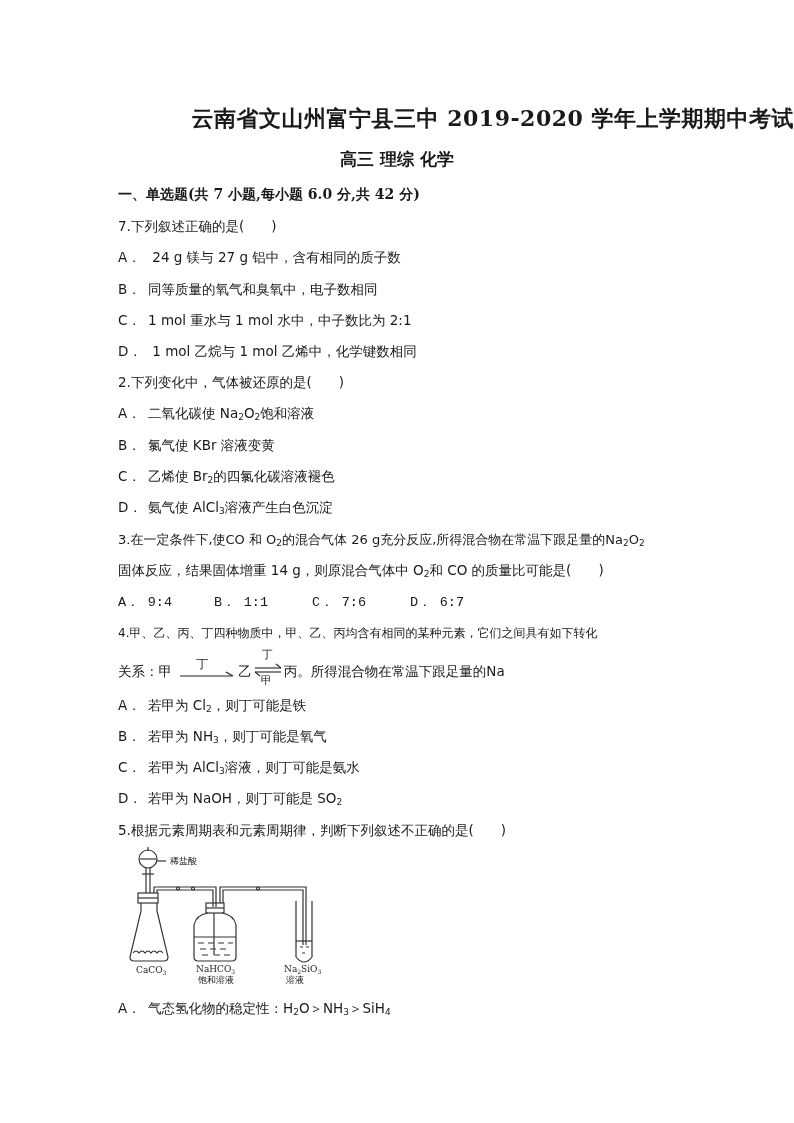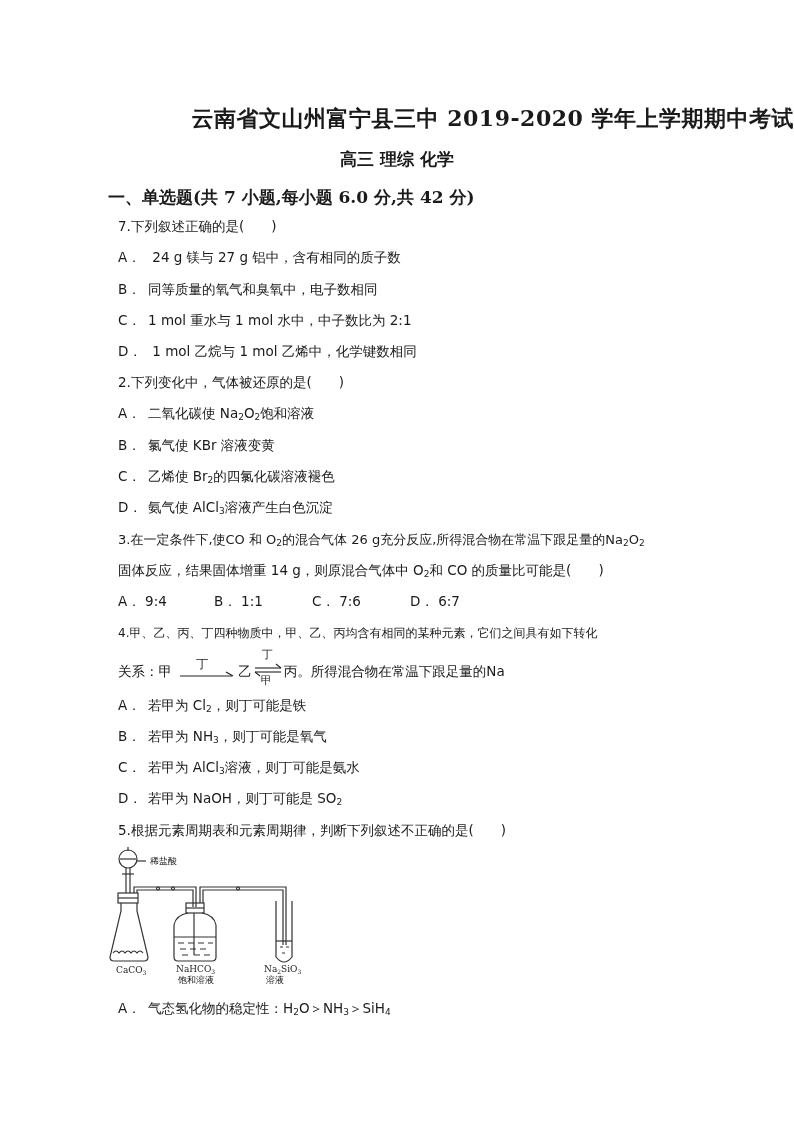--- a/index.html
+++ b/index.html
@@ -1,27 +1,27 @@
 <!DOCTYPE html>
 <html><head>
 <meta charset="utf-8">
 <style>
   html, body { margin: 0; padding: 0; background: #ffffff; }
   body { width: 794px; height: 1123px; position: relative; overflow: hidden;
          font-family: "DejaVu Serif", "Liberation Serif", serif; color: #1a1a1a; }
   .abs { position: absolute; white-space: nowrap; }
   .title { left: 0; width: 794px; text-align: right; top: 104px; font-size: 22px; font-weight: bold; letter-spacing: 0.5px; }
   .subtitle { left: 0; width: 794px; text-align: center; top: 148px; font-size: 17px; font-weight: bold; }
-  .section { left: 108px; top: 186px; font-size: 17px; font-weight: bold; }
+  .section { left: 118px; top: 186px; font-size: 14px; font-weight: bold; }
   .line { left: 118px; font-size: 13.5px; font-family: "DejaVu Sans", "Liberation Sans", sans-serif; }
   .opt-label { display: inline-block; width: 30px; }
   sub { font-size: 9px; vertical-align: -2px; line-height: 0; }
-  .opts-row span.o { display: inline-block; }
+  .opts-row span.o { display: inline-block; font-family: Liberation Mono, monospace; }
   .arrow-wrap { display: inline-block; position: relative; vertical-align: middle; }
-  .diagram { left: 108px; top: 845px; width: 210px; height: 140px; text-align: right; }
+  .diagram { left: 128px; top: 845px; width: 210px; height: 140px; text-align: right; }
 </style>
 </head>
 <body>
 
 <div class="abs title">云南省文山州富宁县三中 2019-2020 学年上学期期中考试</div>
 <div class="abs subtitle">高三 理综 化学</div>
 <div class="abs section">一、单选题(共 7 小题,每小题 6.0 分,共 42 分)</div>
 
 <div class="abs line" style="top:218px">7.下列叙述正确的是(　　)</div>
 <div class="abs line" style="top:249px">

